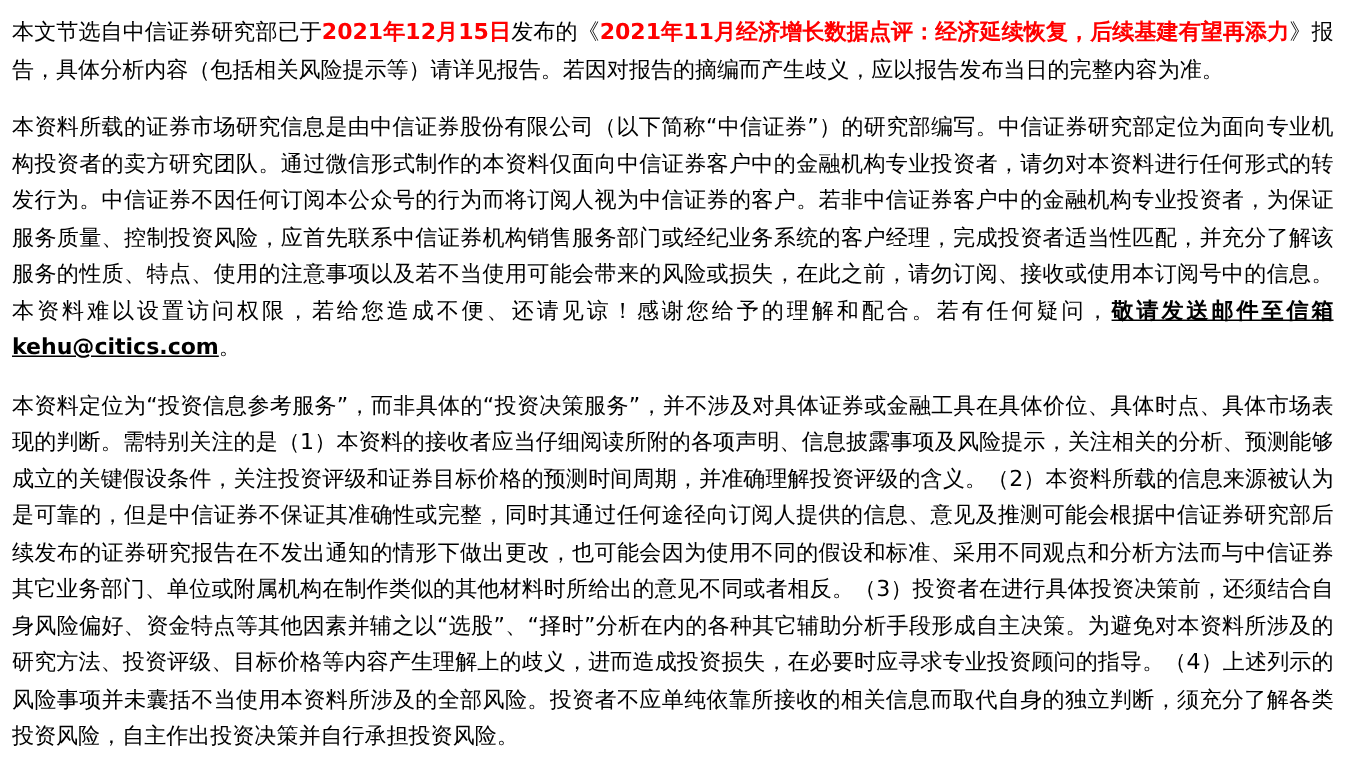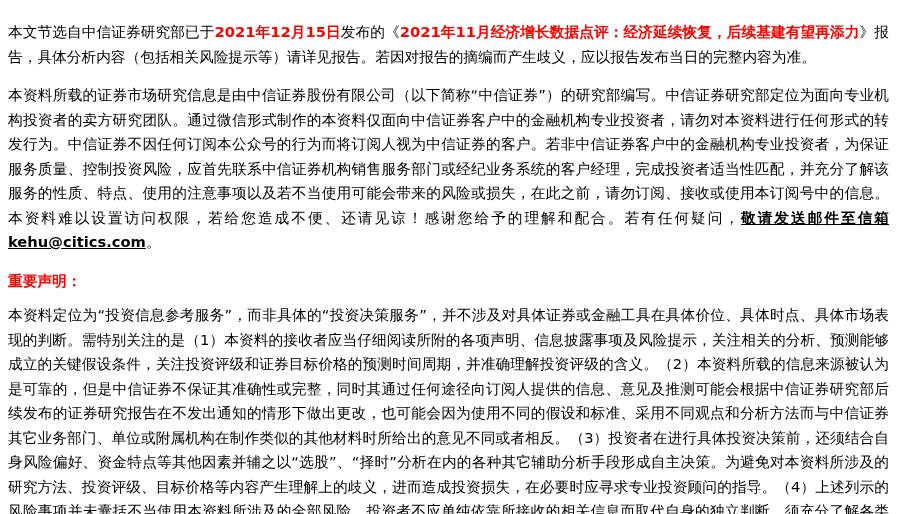--- a/index.html
+++ b/index.html
@@ -11,21 +11,21 @@
     width: 897px;
     height: 514px;
     font-family: "DejaVu Sans", "Liberation Sans", sans-serif;
     color: #000000;
     overflow: hidden;
   }
   .page {
     box-sizing: border-box;
     width: 897px;
     height: 514px;
-    padding: 20px 8px 8px 8px;
+    padding: 10px 8px 8px 8px;
   }
   p.para {
     margin: 0 0 14px 0;
     font-size: 14.7px;
     line-height: 24.5px;
     text-align: justify;
     text-justify: inter-ideograph;
     letter-spacing: 0px;
   }
   p.para:last-child {
@@ -58,21 +58,18 @@
 <div class="page">
 
   <p class="para">
     <span class="seg">本文节选自中信证券研究部已于</span><span class="seg red-bold">2021年12月15日</span><span class="seg">发布的《</span><span class="seg red-bold">2021年11月经济增长数据点评：经济延续恢复，后续基建有望再添力</span><span class="seg">》报告，具体分析内容（包括相关风险提示等）请详见报告。若因对报告的摘编而产生歧义，应以报告发布当日的完整内容为准。</span>
   </p>
 
   <p class="para">
     <span class="seg">本资料所载的证券市场研究信息是由中信证券股份有限公司（以下简称“中信证券”）的研究部编写。中信证券研究部定位为面向专业机构投资者的卖方研究团队。通过微信形式制作的本资料仅面向中信证券客户中的金融机构专业投资者，请勿对本资料进行任何形式的转发行为。中信证券不因任何订阅本公众号的行为而将订阅人视为中信证券的客户。若非中信证券客户中的金融机构专业投资者，为保证服务质量、控制投资风险，应首先联系中信证券机构销售服务部门或经纪业务系统的客户经理，完成投资者适当性匹配，并充分了解该服务的性质、特点、使用的注意事项以及若不当使用可能会带来的风险或损失，在此之前，请勿订阅、接收或使用本订阅号中的信息。本资料难以设置访问权限，若给您造成不便、还请见谅！感谢您给予的理解和配合。若有任何疑问，</span><span class="seg bold underline">敬请发送邮件至信箱kehu@citics.com</span><span class="seg">。</span>
   </p>
 
-  <p class="heading-red">
-    <span class="seg">重要声明：</span>
-  </p>
 
   <p class="para">
     <span class="seg">本资料定位为“投资信息参考服务”，而非具体的“投资决策服务”，并不涉及对具体证券或金融工具在具体价位、具体时点、具体市场表现的判断。需特别关注的是（1）本资料的接收者应当仔细阅读所附的各项声明、信息披露事项及风险提示，关注相关的分析、预测能够成立的关键假设条件，关注投资评级和证券目标价格的预测时间周期，并准确理解投资评级的含义。（2）本资料所载的信息来源被认为是可靠的，但是中信证券不保证其准确性或完整，同时其通过任何途径向订阅人提供的信息、意见及推测可能会根据中信证券研究部后续发布的证券研究报告在不发出通知的情形下做出更改，也可能会因为使用不同的假设和标准、采用不同观点和分析方法而与中信证券其它业务部门、单位或附属机构在制作类似的其他材料时所给出的意见不同或者相反。（3）投资者在进行具体投资决策前，还须结合自身风险偏好、资金特点等其他因素并辅之以“选股”、“择时”分析在内的各种其它辅助分析手段形成自主决策。为避免对本资料所涉及的研究方法、投资评级、目标价格等内容产生理解上的歧义，进而造成投资损失，在必要时应寻求专业投资顾问的指导。（4）上述列示的风险事项并未囊括不当使用本资料所涉及的全部风险。投资者不应单纯依靠所接收的相关信息而取代自身的独立判断，须充分了解各类投资风险，自主作出投资决策并自行承担投资风险。</span>
   </p>
 
 </div>
 
 </body></html>

